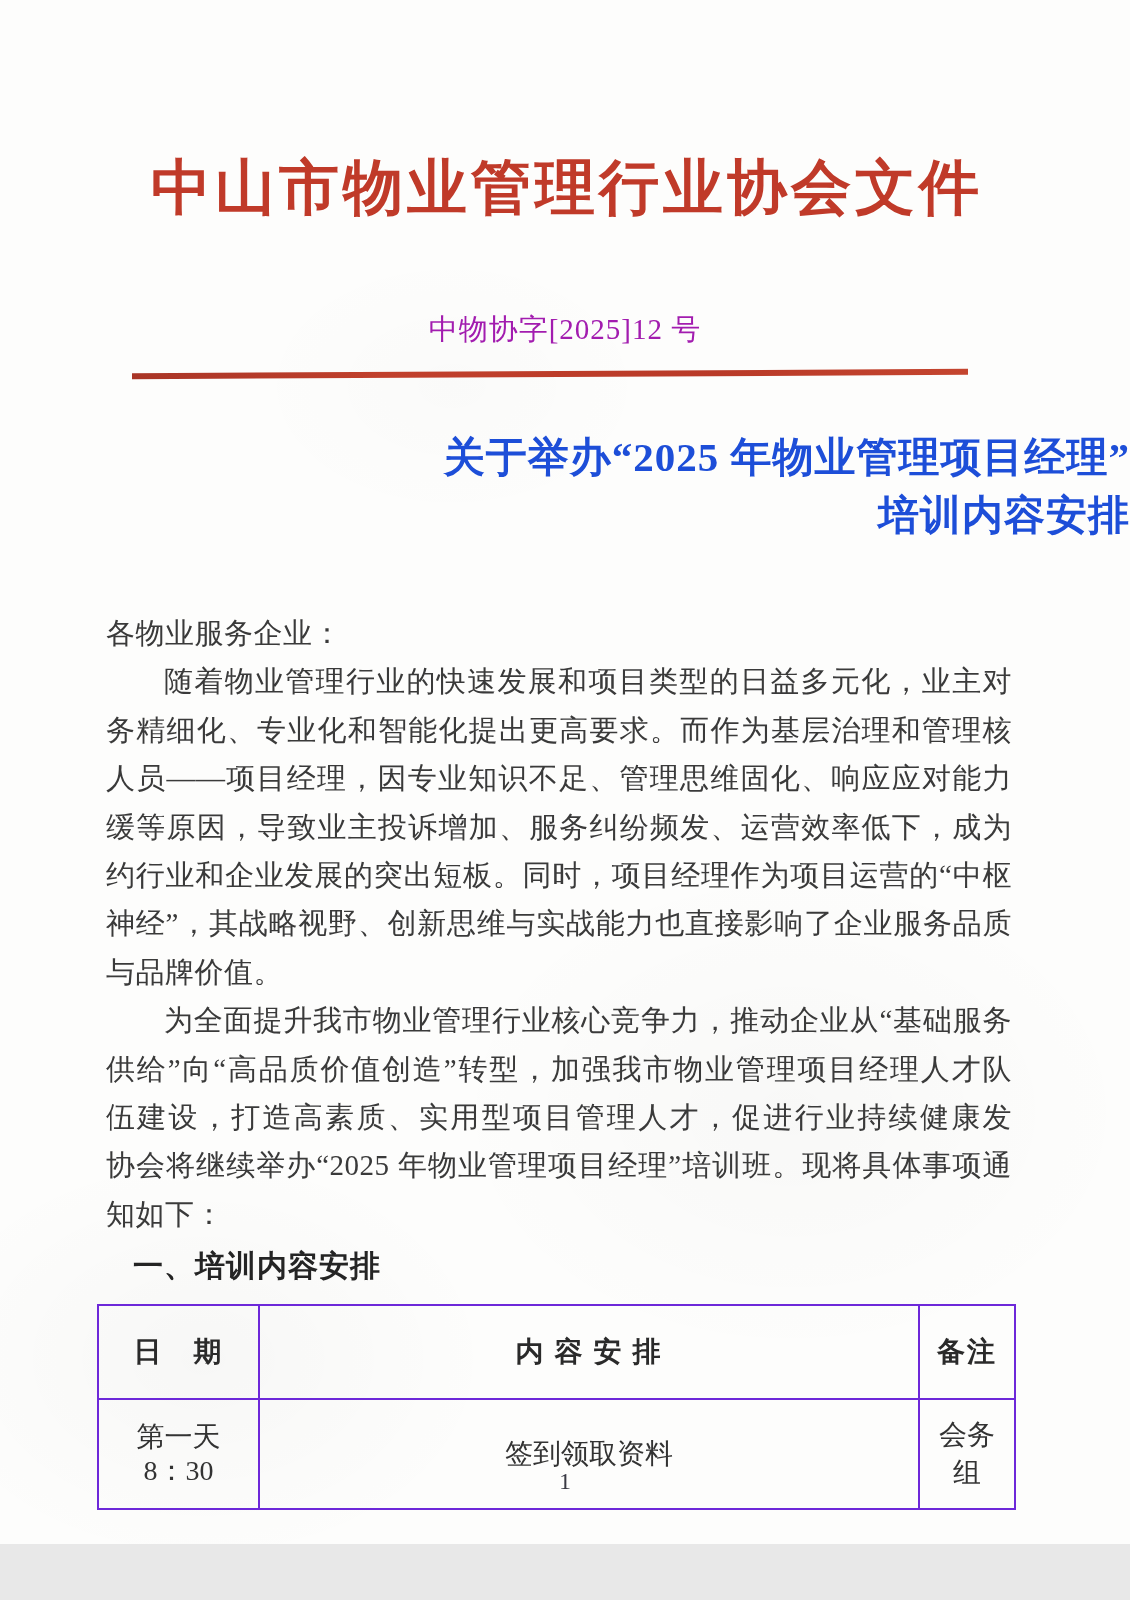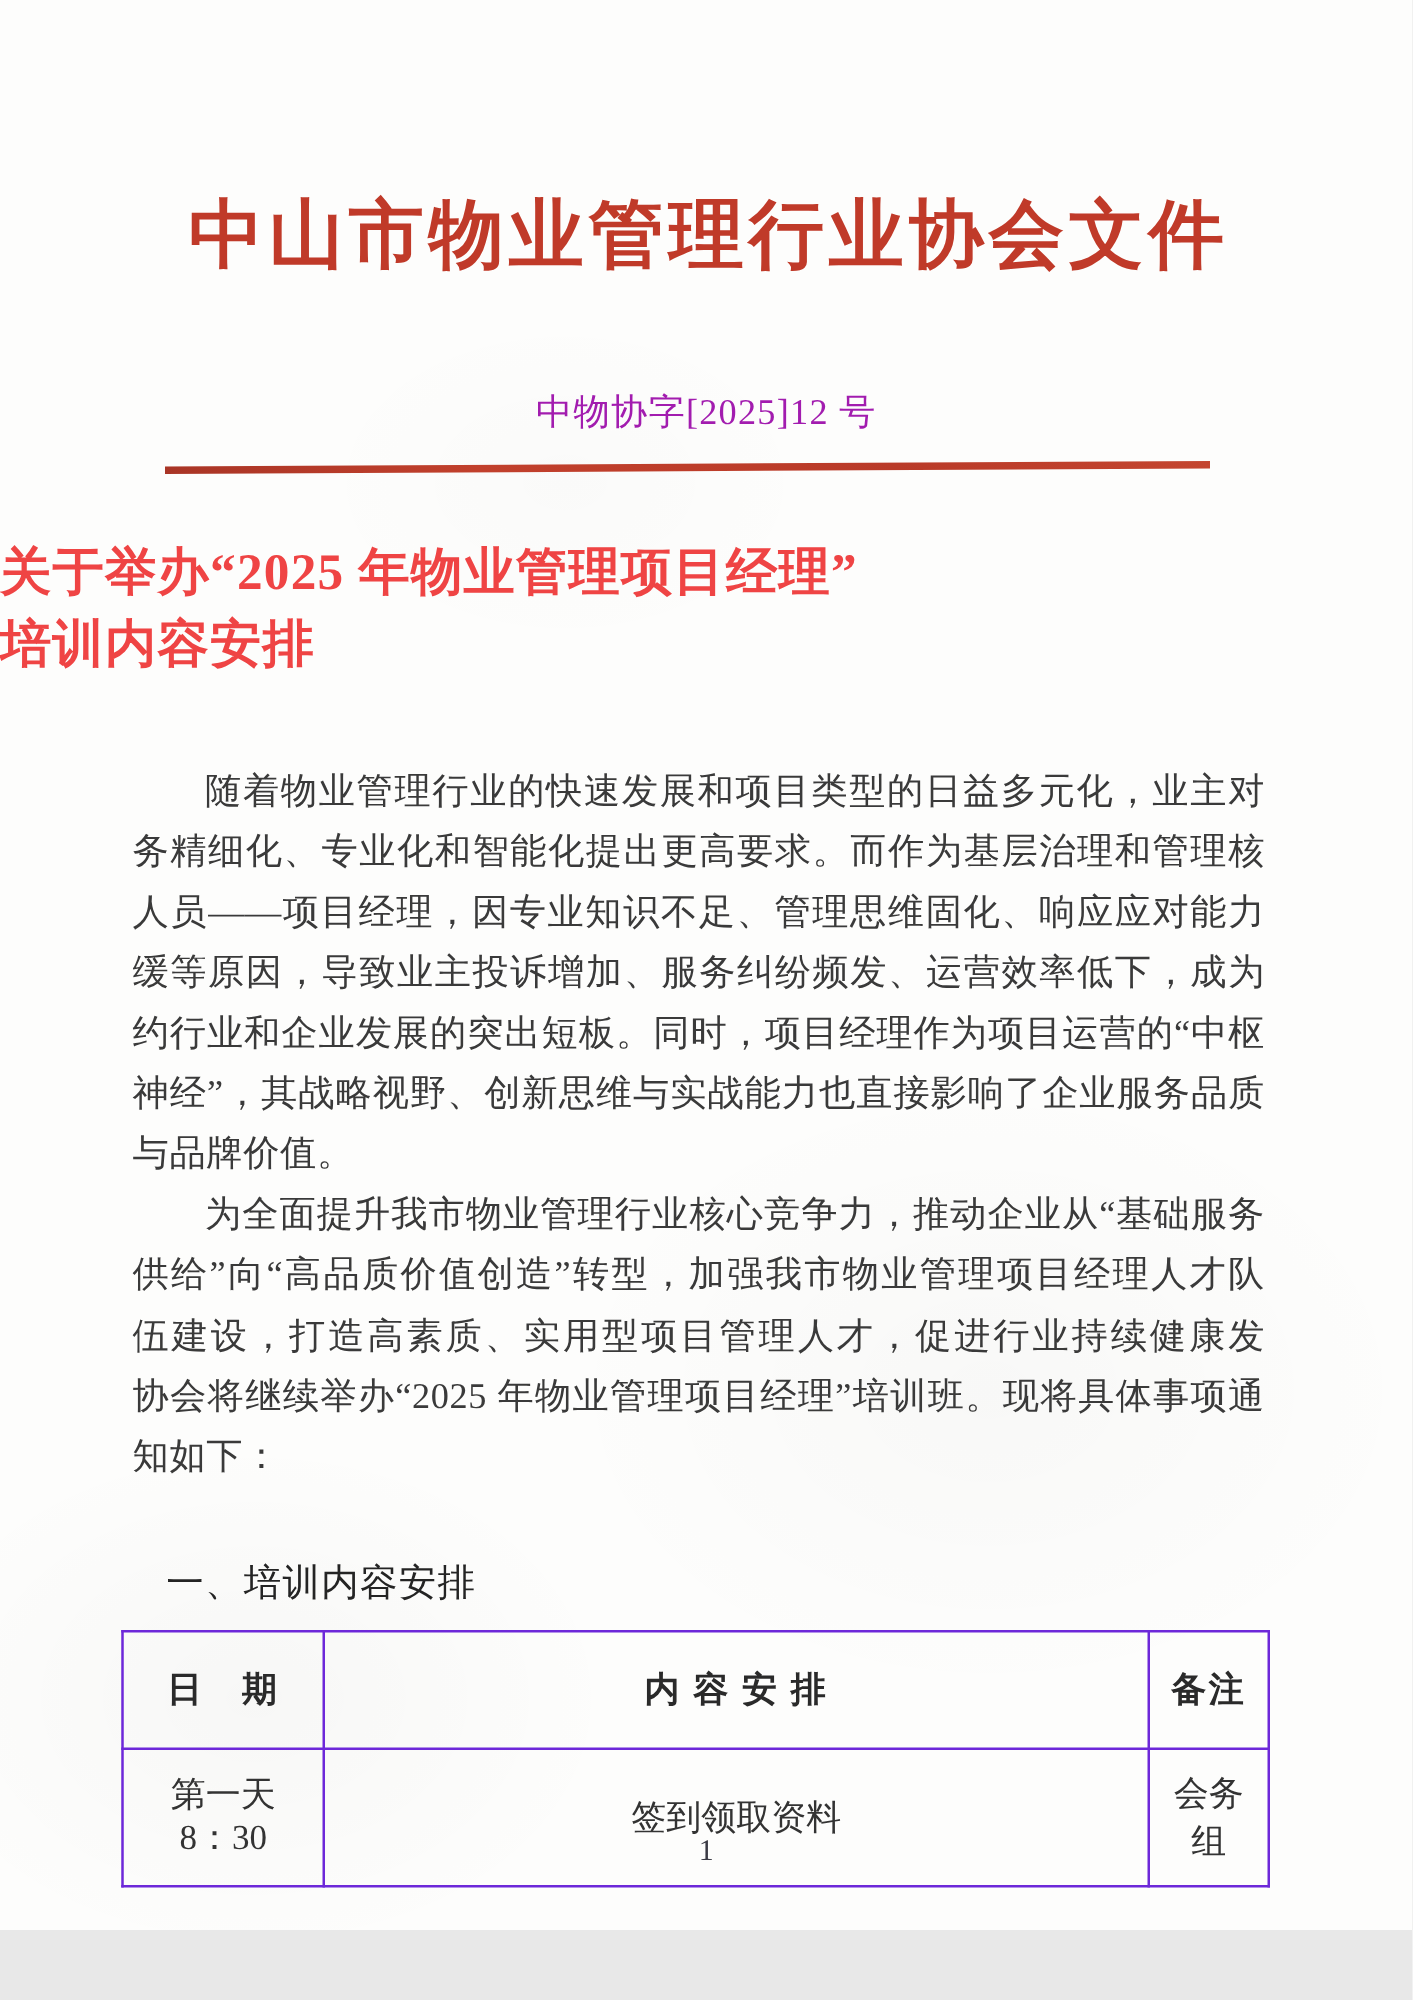--- a/index.html
+++ b/index.html
@@ -35,38 +35,38 @@
     letter-spacing:1px;
   }
   .red-rule{
     position:absolute;top:371px;left:132px;
     width:836px;height:6px;
     background:linear-gradient(90deg,#a93526,#c1402c 30%,#b93a28 70%,#c4452f);
     transform:rotate(-0.3deg);
   }
   .doc-title{
     position:absolute;top:428px;left:0;width:100%;
-    text-align:left;
-    font-size:41px;font-weight:bold;color:#ef4444;
+    text-align:right;
+    font-size:41px;font-weight:bold;color:#1d4ed8;
     line-height:58px;
     letter-spacing:1px;
   }
   .body-block{
     position:absolute;top:609px;left:106px;width:906px;
     font-size:29px;color:#3a3a3a;
     line-height:48.4px;
     letter-spacing:0.5px;
   }
   .ln{text-align:justify;text-align-last:justify;height:48.4px;overflow:hidden;}
   .ln.end{text-align-last:left;}
   .ln.ind{text-indent:2em;}
   .section-heading{
     position:absolute;top:1246px;left:106px;width:906px;
     font-family:"Liberation Sans","DejaVu Sans",sans-serif;
-    font-size:30px;font-weight:normal;color:#242424;
+    font-size:30px;font-weight:bold;color:#242424;
     text-indent:27px;letter-spacing:1px;
   }
   table.schedule{
     position:absolute;top:1304px;left:97px;
     width:917px;
     border-collapse:collapse;
     table-layout:fixed;
     font-size:28px;color:#333;
   }
   table.schedule th,table.schedule td{
@@ -100,20 +100,21 @@
   <div class="doc-number">中物协字[2025]12 号</div>
 
   <div class="red-rule"></div>
 
   <div class="doc-title">
     <div>关于举办“2025 年物业管理项目经理”</div>
     <div>培训内容安排</div>
   </div>
 
   <div class="body-block">
+    <div class="ln end">各物业服务企业：</div>
     <div class="ln ind">随着物业管理行业的快速发展和项目类型的日益多元化，业主对服</div>
     <div class="ln">务精细化、专业化和智能化提出更高要求。而作为基层治理和管理核心</div>
     <div class="ln">人员——项目经理，因专业知识不足、管理思维固化、响应应对能力迟</div>
     <div class="ln">缓等原因，导致业主投诉增加、服务纠纷频发、运营效率低下，成为制</div>
     <div class="ln">约行业和企业发展的突出短板。同时，项目经理作为项目运营的“中枢</div>
     <div class="ln">神经”，其战略视野、创新思维与实战能力也直接影响了企业服务品质</div>
     <div class="ln end">与品牌价值。</div>
     <div class="ln ind">为全面提升我市物业管理行业核心竞争力，推动企业从“基础服务</div>
     <div class="ln">供给”向“高品质价值创造”转型，加强我市物业管理项目经理人才队</div>
     <div class="ln">伍建设，打造高素质、实用型项目管理人才，促进行业持续健康发展，</div>

